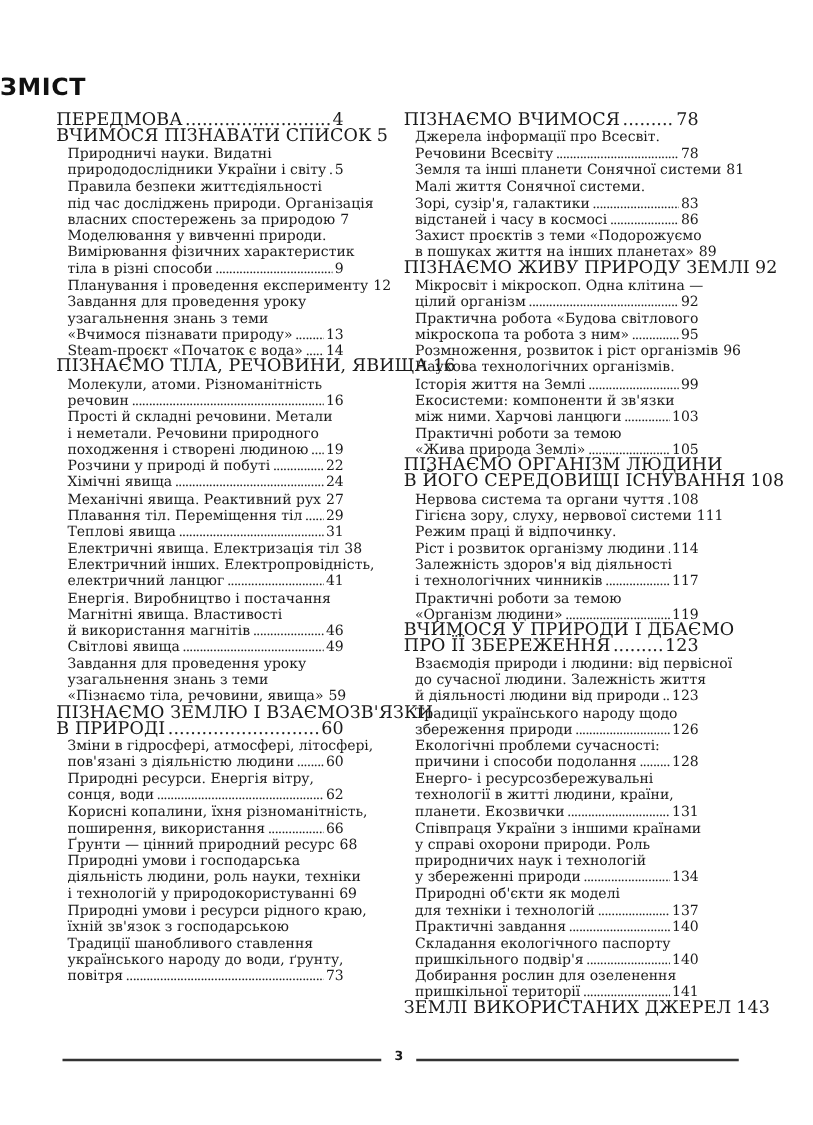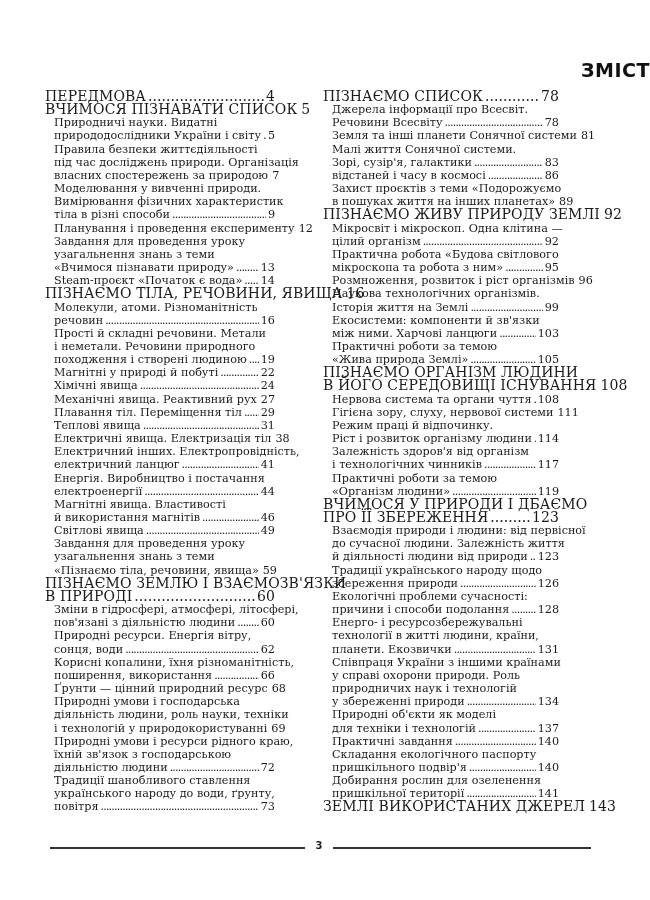--- a/index.html
+++ b/index.html
@@ -1,18 +1,18 @@
 <!DOCTYPE html>
 <html><head>
 <meta charset="utf-8">
 <style>
   html, body { margin:0; padding:0; background:#ffffff; }
   body { width:650px; height:900px; position:relative; overflow:hidden;
          font-family:"DejaVu Serif","Liberation Serif",serif; color:#1a1a1a; }
-  .title { position:absolute; left:0; width:650px; top:59px; text-align:right;
+  .title { position:absolute; left:0; width:650px; top:59px; text-align:left;
            font-family:"DejaVu Sans","Liberation Sans",sans-serif; font-weight:bold;
            font-size:19px; letter-spacing:0.5px; color:#111; }
   .col { position:absolute; top:90px; }
   .col.left { left:45px; width:230px; }
   .col.right { left:323px; width:236px; }
   .entry { position:relative; font-size:11.2px; line-height:13.15px; }
   .entry.h { font-weight:normal; font-size:14px; letter-spacing:0.1px; }
   .entry.sub { padding-left:9px; }
   .line { display:flex; align-items:baseline; white-space:nowrap; }
   .line .t { white-space:nowrap; }
@@ -134,21 +134,21 @@
         <span class="t">і неметали. Речовини природного</span>
       </div>
       <div class="line">
         <span class="t">походження і створені людиною</span>
         <span class="dots"></span>
         <span class="pg">19</span>
       </div>
     </div>
     <div class="entry sub">
       <div class="line">
-        <span class="t">Магнітні у природі й побуті</span>
+        <span class="t">Розчини у природі й побуті</span>
         <span class="dots"></span>
         <span class="pg">22</span>
       </div>
     </div>
     <div class="entry sub">
       <div class="line">
         <span class="t">Хімічні явища</span>
         <span class="dots"></span>
         <span class="pg">24</span>
       </div>
@@ -188,25 +188,20 @@
       <div class="line">
         <span class="t">електричний ланцюг</span>
         <span class="dots"></span>
         <span class="pg">41</span>
       </div>
     </div>
     <div class="entry sub">
       <div class="line">
         <span class="t">Енергія. Виробництво і постачання</span>
       </div>
-      <div class="line">
-        <span class="t">електроенергії</span>
-        <span class="dots"></span>
-        <span class="pg">44</span>
-      </div>
     </div>
     <div class="entry sub">
       <div class="line">
         <span class="t">Магнітні явища. Властивості</span>
       </div>
       <div class="line">
         <span class="t">й використання магнітів</span>
         <span class="dots"></span>
         <span class="pg">46</span>
       </div>
@@ -290,45 +285,40 @@
         <span class="dots"></span>
         <span class="pg">69</span>
       </div>
     </div>
     <div class="entry sub">
       <div class="line">
         <span class="t">Природні умови і ресурси рідного краю,</span>
       </div>
       <div class="line">
         <span class="t">їхній зв'язок з господарською</span>
-      </div>
-      <div class="line">
-        <span class="t">діяльністю людини</span>
-        <span class="dots"></span>
-        <span class="pg">72</span>
       </div>
     </div>
     <div class="entry sub">
       <div class="line">
         <span class="t">Традиції шанобливого ставлення</span>
       </div>
       <div class="line">
         <span class="t">українського народу до води, ґрунту,</span>
       </div>
       <div class="line">
         <span class="t">повітря</span>
         <span class="dots"></span>
         <span class="pg">73</span>
       </div>
     </div>
   </div>
 <div class="col right" id="col-right">
     <div class="entry h">
       <div class="line">
-        <span class="t">ПІЗНАЄМО СПИСОК</span>
+        <span class="t">ПІЗНАЄМО ВЧИМОСЯ</span>
         <span class="dots"></span>
         <span class="pg">78</span>
       </div>
     </div>
     <div class="entry sub">
       <div class="line">
         <span class="t">Джерела інформації про Всесвіт.</span>
       </div>
       <div class="line">
         <span class="t">Речовини Всесвіту</span>
@@ -463,21 +453,21 @@
         <span class="t">Режим праці й відпочинку.</span>
       </div>
       <div class="line">
         <span class="t">Ріст і розвиток організму людини</span>
         <span class="dots"></span>
         <span class="pg">114</span>
       </div>
     </div>
     <div class="entry sub">
       <div class="line">
-        <span class="t">Залежність здоров'я від організм</span>
+        <span class="t">Залежність здоров'я від діяльності</span>
       </div>
       <div class="line">
         <span class="t">і технологічних чинників</span>
         <span class="dots"></span>
         <span class="pg">117</span>
       </div>
     </div>
     <div class="entry sub">
       <div class="line">
         <span class="t">Практичні роботи за темою</span>

